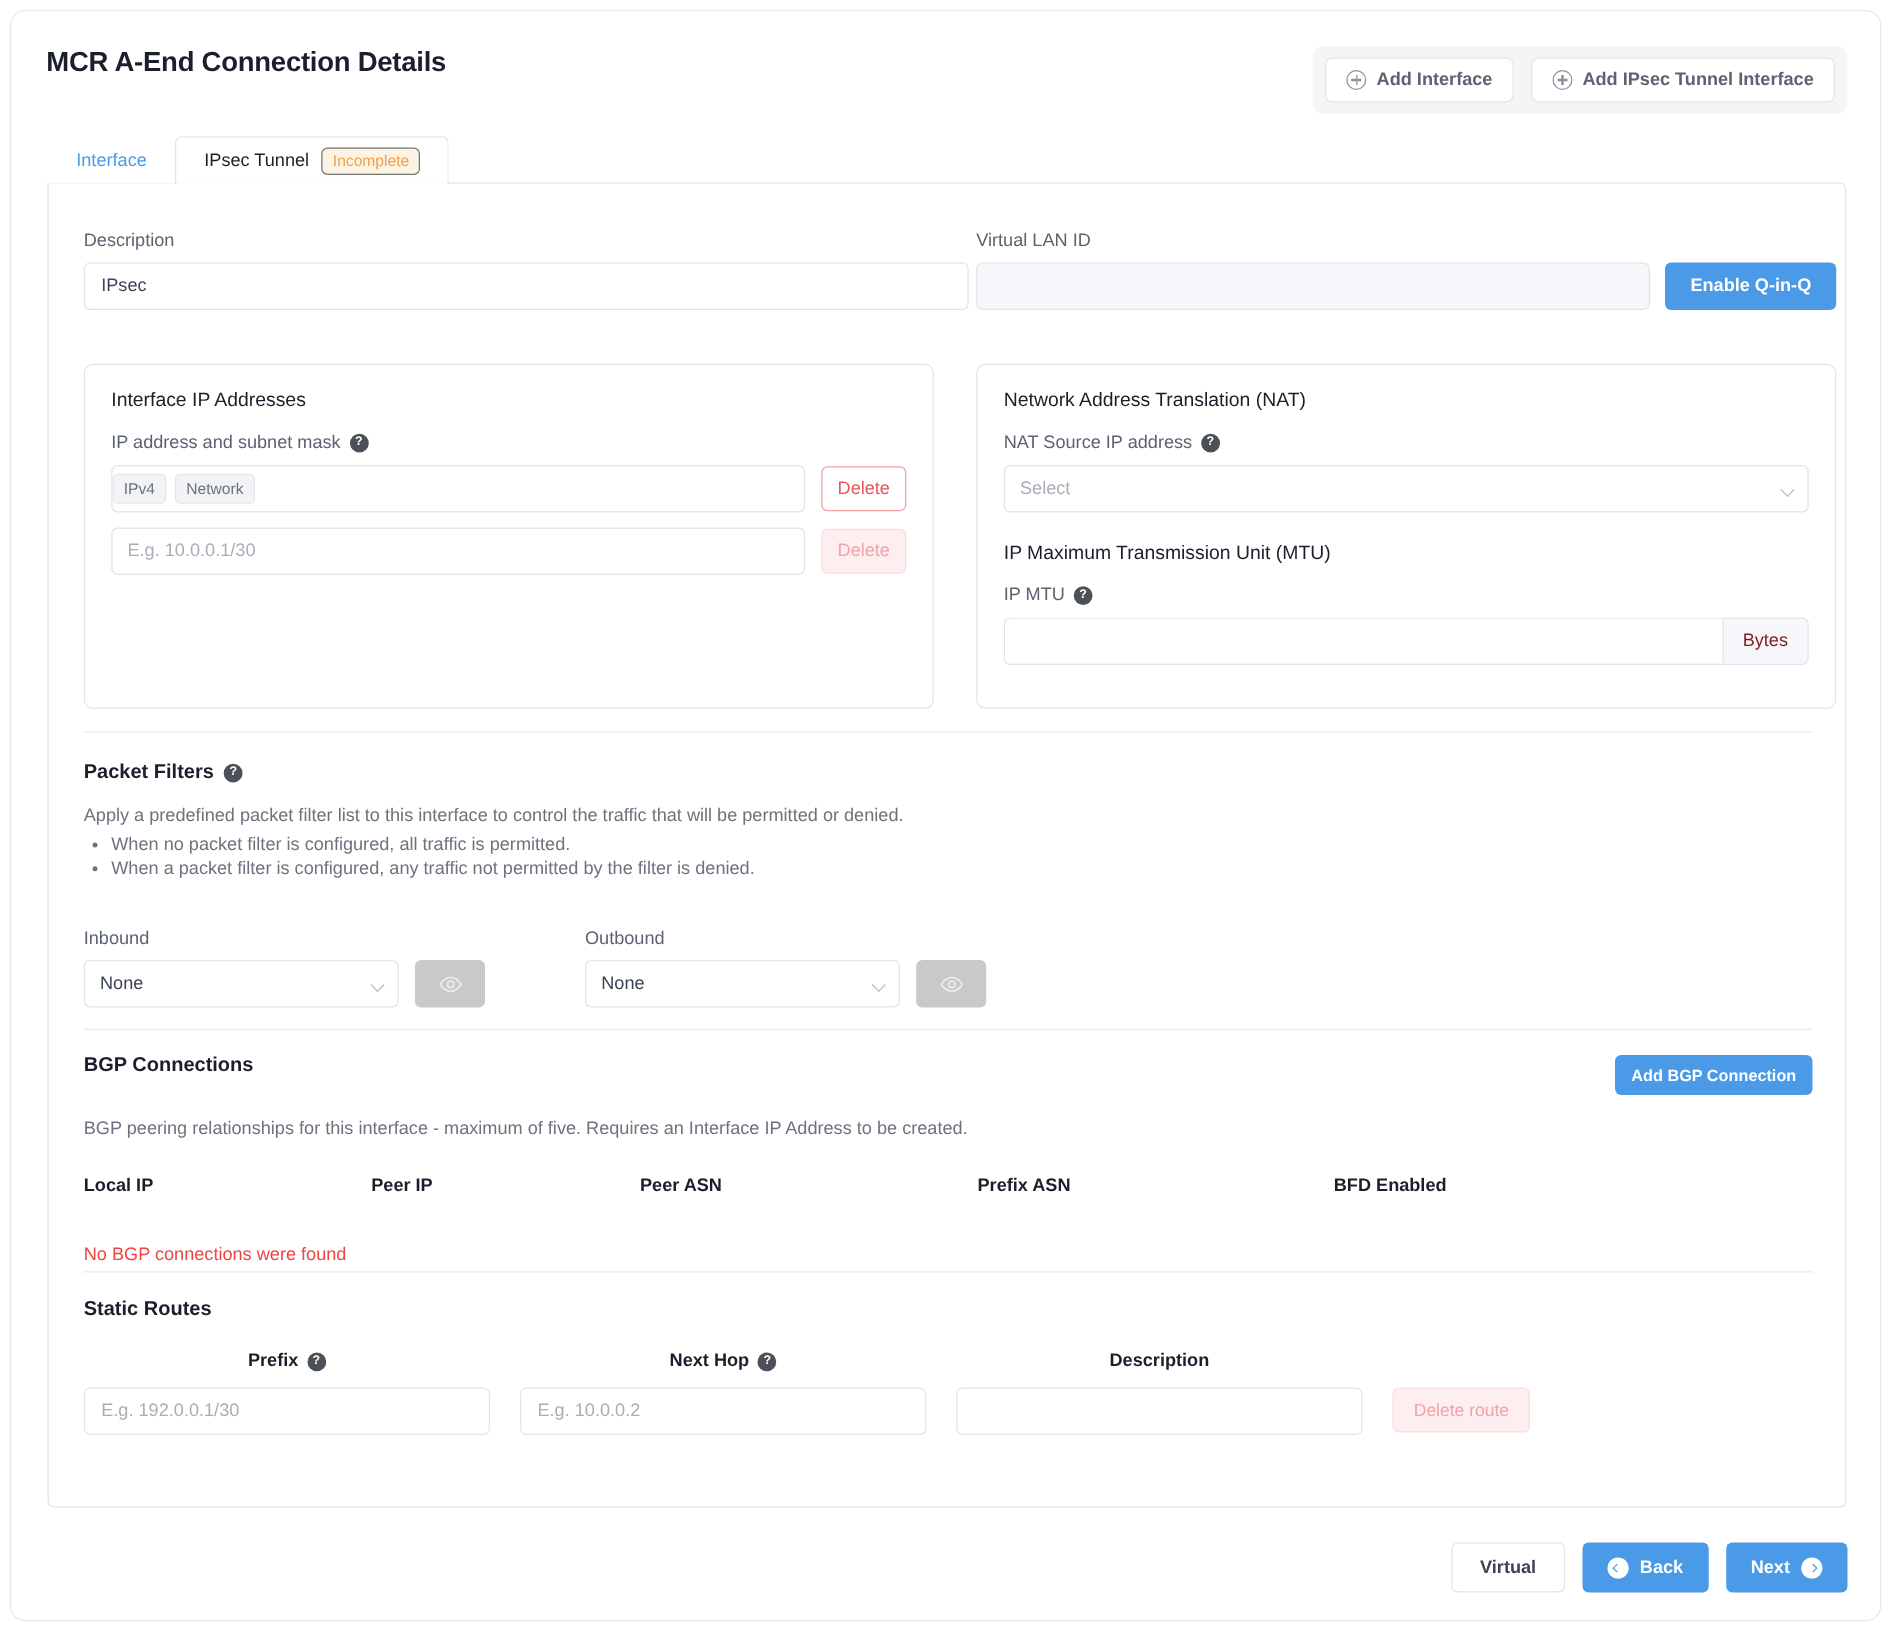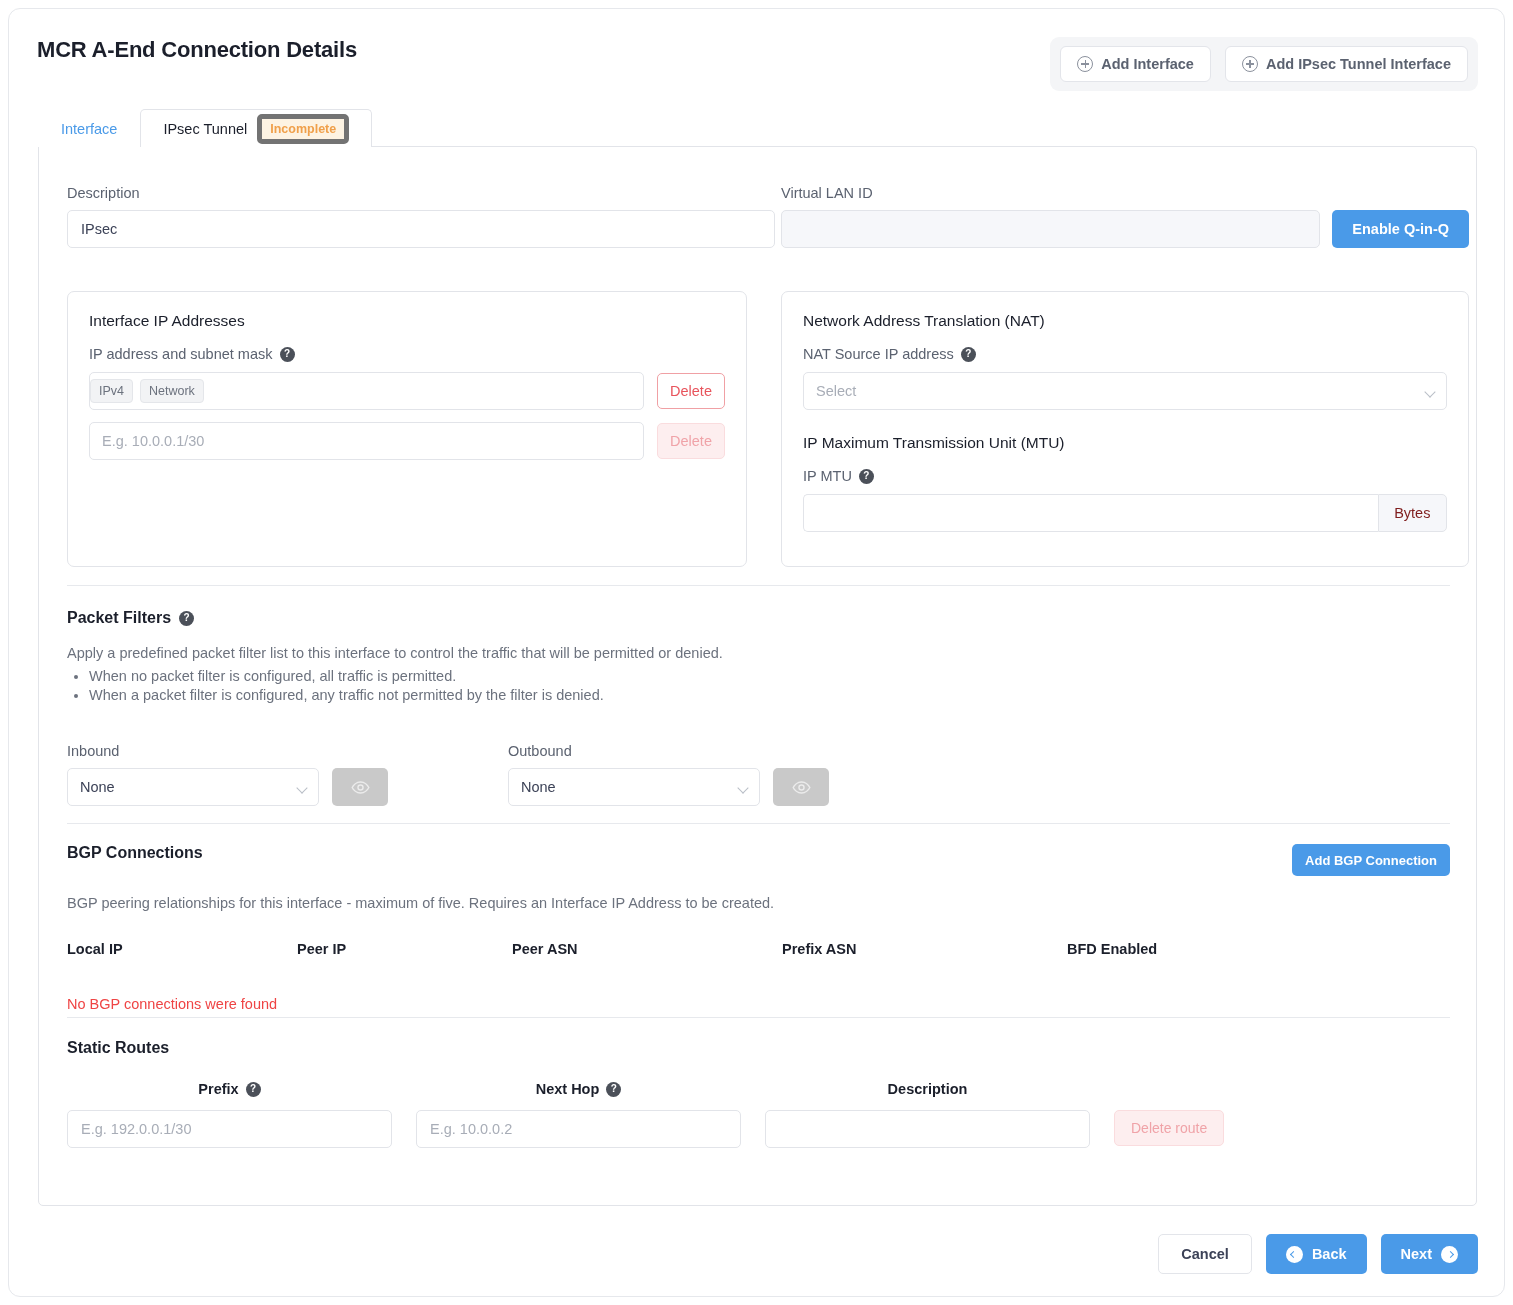--- a/index.html
+++ b/index.html
@@ -59,22 +59,22 @@
   .tab {
     height: 38px; padding: 0 22px;
     display: flex; align-items: center; gap: 10px;
     font-size: 14.5px; background: #fff;
     border: 1px solid transparent; border-bottom: none;
     border-radius: 5px 5px 0 0; cursor: pointer;
   }
   .tab.active { color: #4a9ae8; font-weight: 500; }
   .tab.inactive { color: #1b1f2b; border-color: #e2e4e9; }
   .badge-incomplete {
-    font-size: 12.5px; font-weight: 700; color: #f0a04b;
-    background: #fdf3e3; border: 5px solid #737373;
+    font-size: 12.5px; font-weight: 400; color: #f0a04b;
+    background: #fdf3e3; border: 1px solid #737373;
     border-radius: 5px; padding: 3px 8px;
   }
 
   
   .card {
     position: absolute; left: 29px; top: 137px;
     width: 1439px; height: 1060px;
     background: #fff; border: 1px solid #e2e4e9; border-radius: 0 5px 5px 5px;
   }
 
@@ -174,21 +174,21 @@
 
   
   .pf { position: absolute; left: 28px; top: 462px; width: 1383px; }
   .section-title {
     font-size: 16px; font-weight: 700; color: #1b1f2b;
     display: flex; align-items: center; gap: 8px;
   }
   .pf-desc { font-size: 14.5px; color: #6c727e; margin-top: 18px; }
   .pf-list { margin: 7px 0 0 0; padding-left: 22px; color: #6c727e; font-size: 14.5px; }
   .pf-list li { margin-bottom: 3px; }
-  .filters-row { position: absolute; left: 28px; top: 596px; display: flex; gap: 120px; }
+  .filters-row { position: absolute; left: 28px; top: 596px; display: flex; gap: 80px; }
   .filter-col .label { margin-bottom: 9px; }
   .filter-ctl { display: flex; gap: 13px; align-items: center; }
   .filter-ctl .select { width: 252px; }
   .btn-eye {
     width: 56px; height: 38px; background: #c9c9c9; border: none; border-radius: 5px;
     display: flex; align-items: center; justify-content: center; cursor: default;
     flex: 0 0 auto;
   }
 
   
@@ -432,21 +432,21 @@
           </div>
           <input class="inp" type="text" value="" style="">
         </div>
         <button class="sr-del">Delete route</button>
       </div>
     </div>
 
   </div>
 
   <div class="footer">
-    <button class="btn-cancel">Cancel</button>
+    <button class="btn-cancel">Virtual</button>
     <button class="btn-nav">
       <span class="arrow-circle left">
           <i></i>
         </span>
       <span>Back</span>
     </button>
     <button class="btn-nav">
       <span>Next</span>
       <span class="arrow-circle right">
           <i></i>

